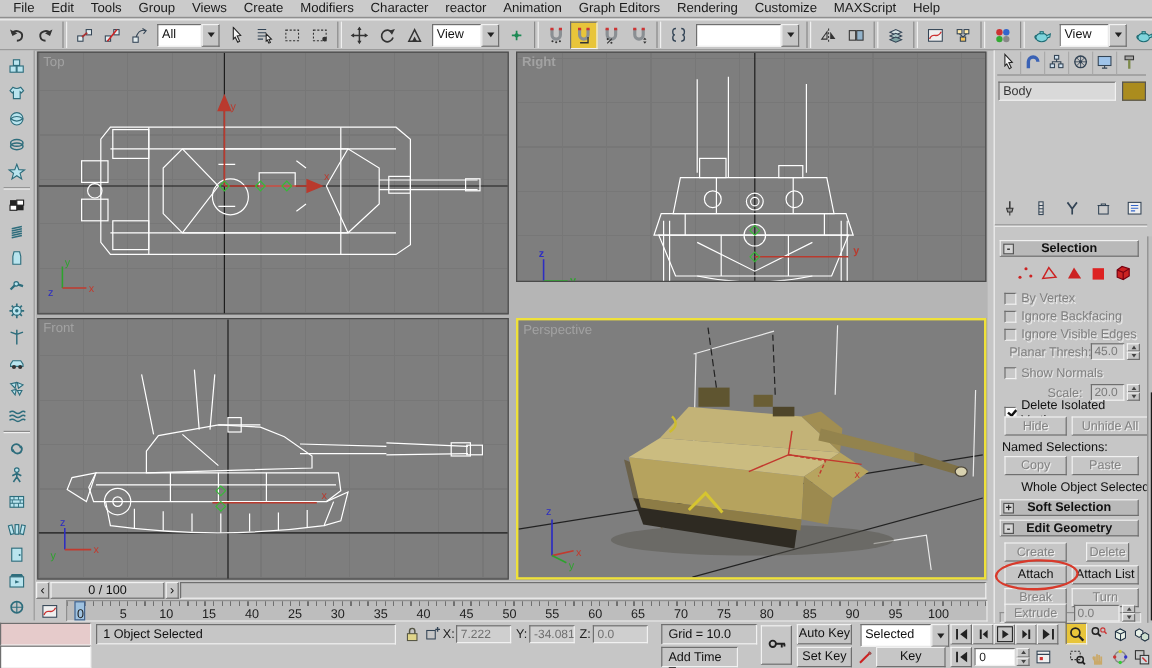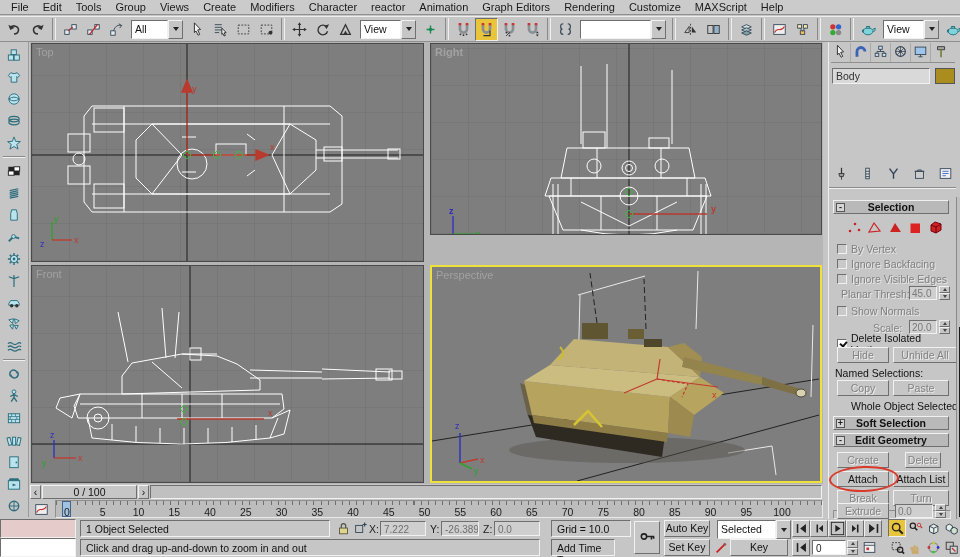--- a/index.html
+++ b/index.html
@@ -843,21 +843,21 @@
       </span>
     <span class="navi" style="left:351px;top:0;" id="ic-absrel">
         <svg width="15" height="15" viewBox="0 0 17 17">
           <rect x="3" y="5" width="8" height="8" fill="none" stroke="#345"></rect>
           <path d="M11 4 h4.5 M13.2 1.8 v4.5" stroke="#345" stroke-width="1.3"></path>
         </svg>
       </span>
     <span class="coord-label" style="left:369px;">X:</span>
     <div class="coord-field" style="left:380px;width:46px;">7.222</div>
     <span class="coord-label" style="left:430px;">Y:</span>
-    <div class="coord-field" style="left:441px;width:38px;">-26.389</div>
+    <div class="coord-field" style="left:441px;width:38px;">-34.081</div>
     <span class="coord-label" style="left:483px;">Z:</span>
     <div class="coord-field" style="left:494px;width:46px;">0.0</div>
     <div class="bevel-in" style="position:absolute;left:551px;top:1px;width:80px;height:17px;background:#c6c6c6;font-size:10.5px;padding:2px 0 0 5px;">Grid = 10.0</div>
     <div class="sbtn" style="left:634px;top:2px;width:26px;height:33px;display:flex;align-items:center;justify-content:center;">
         <span id="ic-keybig"><svg width="15" height="15" viewBox="0 0 17 17">
             <circle cx="4.5" cy="8.5" r="3" fill="none" stroke="#222" stroke-width="1.8"></circle>
             <path d="M7.5 8.5 H16 M13 8.5 V12 M15.5 8.5 V11" stroke="#222" stroke-width="1.8" fill="none"></path>
           </svg></span>
       </div>
     <div class="sbtn" style="left:664px;top:1px;width:46px;height:17px;line-height:15px;">Auto Key</div>
@@ -920,21 +920,20 @@
     <span class="navi" style="left:942px;" id="ic-extentsall">
         <svg width="15" height="15" viewBox="0 0 17 17">
           <path d="M2.5 5.5 L6 3.5 L9.5 5.5 V9.5 L6 11.5 L2.5 9.5Z" fill="#e6efe6" stroke="#234"></path>
           <path d="M8 9 L11.5 7 L15 9 V13 L11.5 15 L8 13Z" fill="#cfe0cf" stroke="#234"></path>
         </svg>
       </span>
   </div>
 
   <div id="status-row2">
     <div class="mini-listener" style="top:0;background:#ffffff;"></div>
-    <div class="bevel-in" style="position:absolute;left:80px;top:1px;width:460px;height:17px;background:#c6c6c6;font-size:10.5px;padding:2px 0 0 5px;">Click and drag up-and-down to zoom in and out</div>
     <div class="bevel-in" style="position:absolute;left:551px;top:1px;width:64px;height:17px;background:#c6c6c6;font-size:10.5px;padding:2px 0 0 5px;">Add Time Tag</div>
     <div class="sbtn" style="left:664px;top:1px;width:46px;height:17px;line-height:15px;">Set Key</div>
     <span class="navi" style="left:712px;top:0;" id="ic-penred">
         <svg width="15" height="15" viewBox="0 0 17 17">
           <path d="M3 14 L13 4" stroke="#c22" stroke-width="2"></path>
           <path d="M12 3 l2.2 2.2 -1.4 1.4 -2.2 -2.2Z" fill="#955"></path>
         </svg>
       </span>
     <div class="sbtn" style="left:730px;top:1px;width:58px;height:17px;line-height:15px;">Key Filters...</div>
     <div class="pb" style="left:792px;" id="ic-tostart2">

